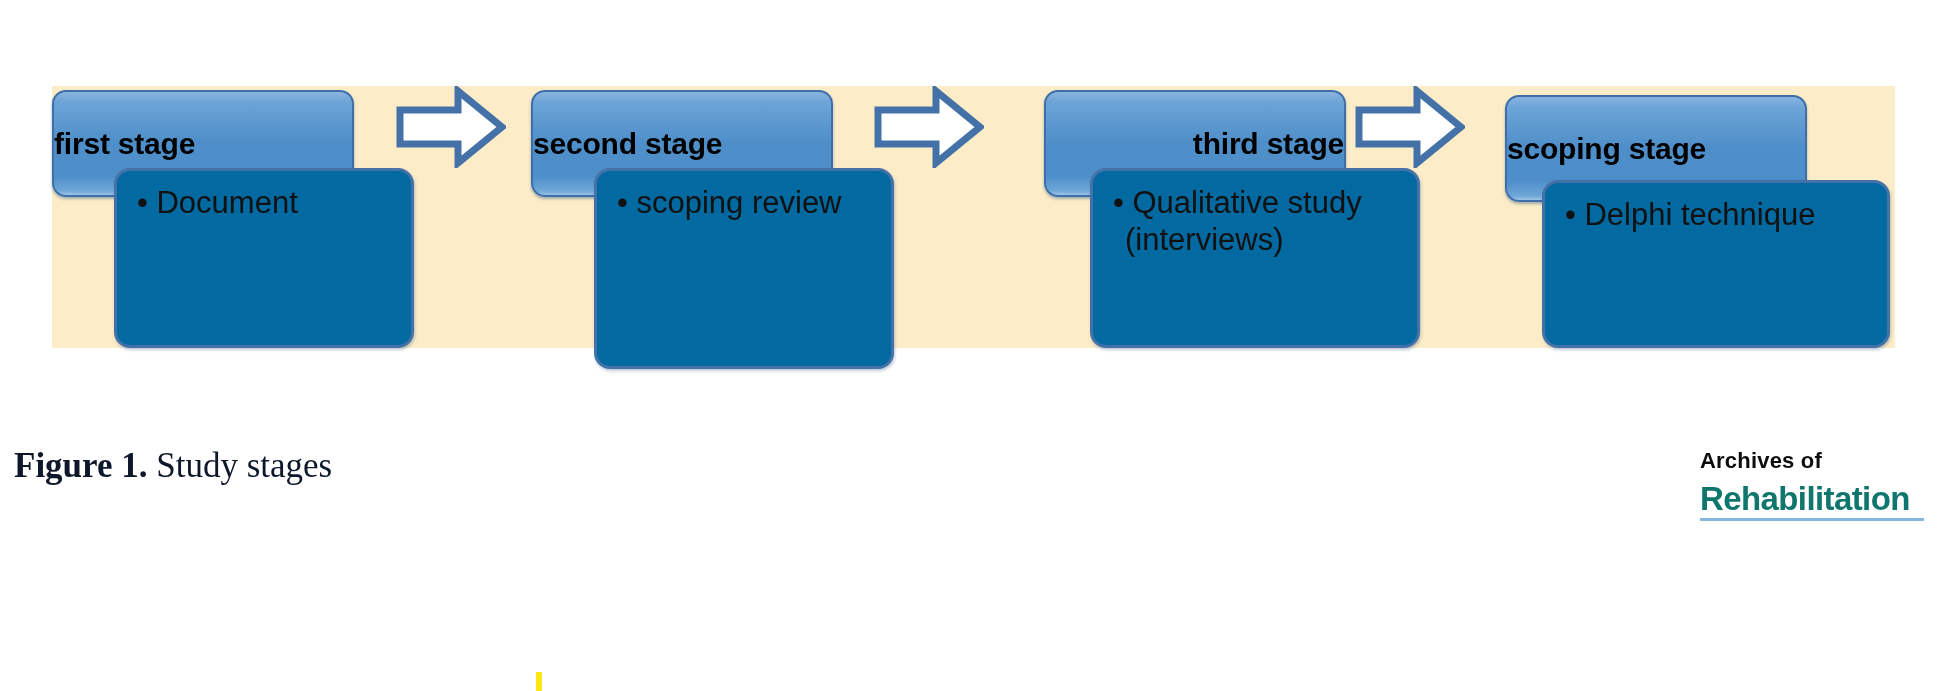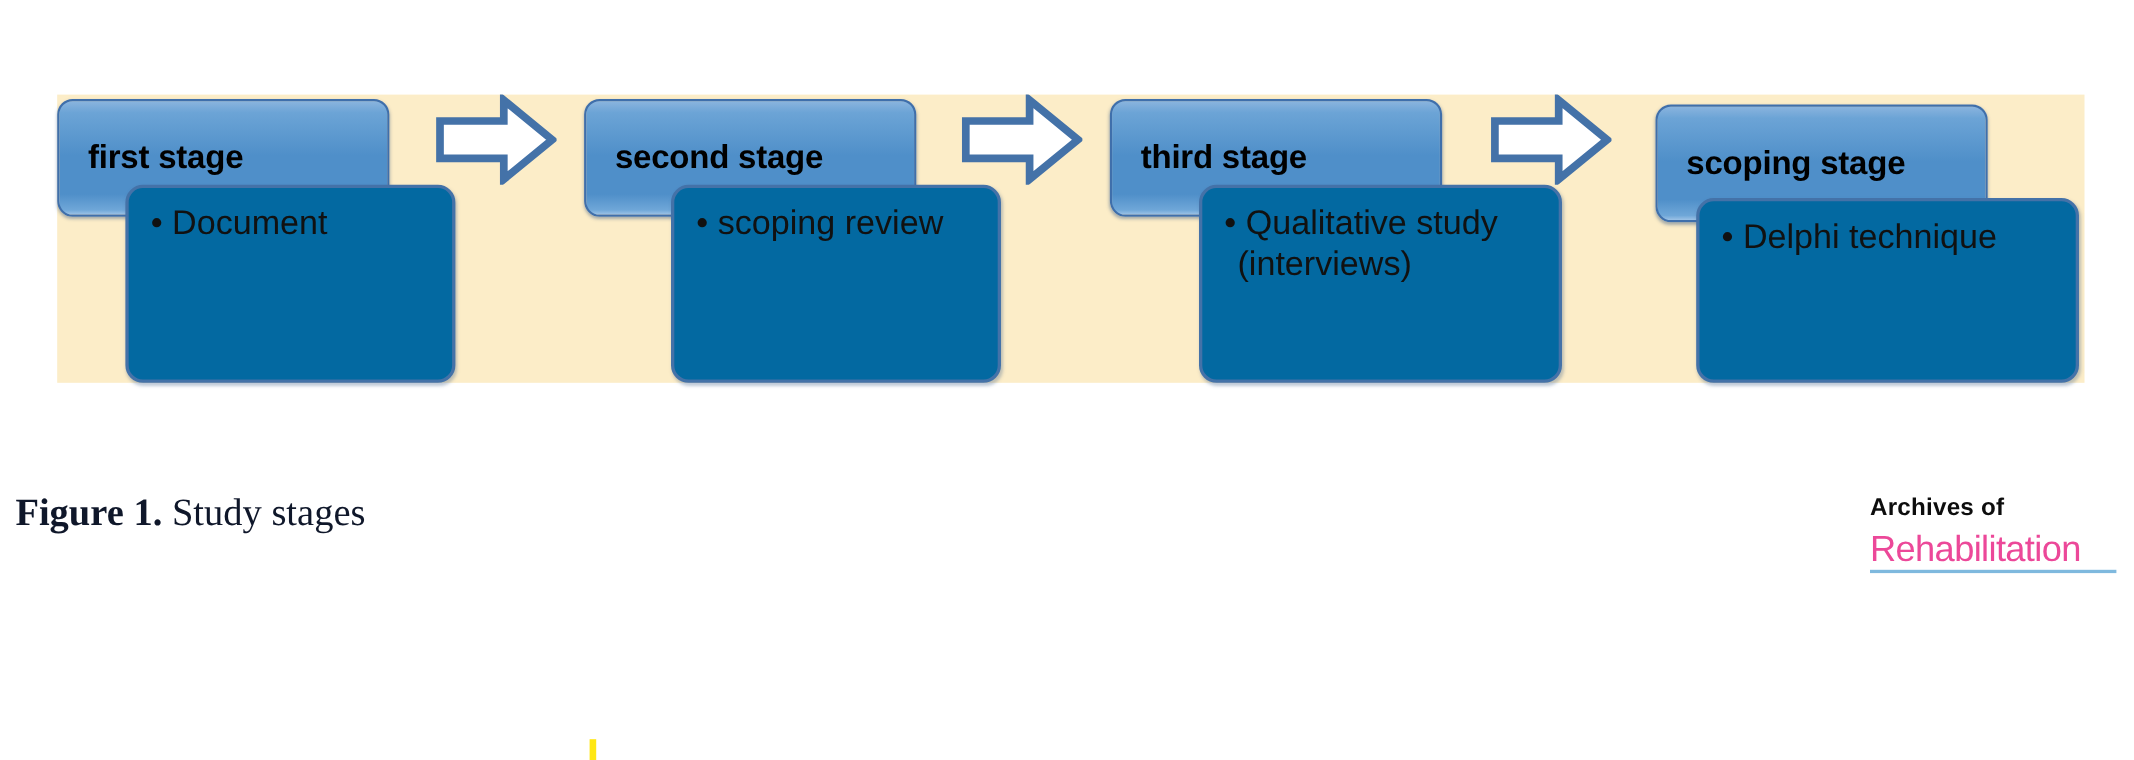--- a/index.html
+++ b/index.html
@@ -49,21 +49,20 @@
     border: 2px solid #3f6fab;
     border-radius: 14px;
     box-shadow: 0 2px 3px rgba(60,90,130,0.45);
     color: #000000;
     font-weight: bold;
     display: flex;
     align-items: center;
     z-index: 3;
   }
   .stage-header .stage-label {
-    padding-left: 26px;
     font-size: 30px;
     line-height: 1.1;
     letter-spacing: -0.2px;
     white-space: nowrap;
   }
 
   .stage-body {
     position: absolute;
     box-sizing: border-box;
     background: #0369a1;
@@ -112,22 +111,22 @@
   #journal-logo .logo-top {
     font-size: 22px;
     font-weight: bold;
     color: #0d0d0d;
     letter-spacing: 0.2px;
     line-height: 1;
     margin-bottom: 10px;
   }
   #journal-logo .logo-main {
     font-size: 33px;
-    font-weight: normal;
-    color: #ec4899;
+    font-weight: bold;
+    color: #0f766e;
     letter-spacing: -0.6px;
     line-height: 1.02;
   }
   #journal-logo .logo-rule {
     margin-top: 2px;
     height: 3px;
     width: 100%;
     background: #7fb9de;
   }
 
@@ -160,33 +159,33 @@
   <div class="arrow-wrap" style="left:396px; top:86px; width:110px; height:82px;">
     <svg width="110" height="82" viewBox="0 0 110 82">
       <polygon points="4,24 62,24 62,5 106,41 62,77 62,58 4,58" fill="#ffffff" stroke="#4472a8" stroke-width="7" stroke-linejoin="miter"></polygon>
     </svg>
   </div>
 
   <div class="stage-group">
     <div class="stage-header" style="left:531px; top:90px; width:302px; height:107px;">
       <span class="stage-label">second stage</span>
     </div>
-    <div class="stage-body" style="left:594px; top:168px; width:300px; height:180px;margin-left:16px;">
+    <div class="stage-body" style="left:594px; top:168px; width:300px; height:201px;">
       <span class="bullet-line">• scoping review</span>
     </div>
   </div>
 
   <div class="arrow-wrap" style="left:874px; top:86px; width:110px; height:82px;">
     <svg width="110" height="82" viewBox="0 0 110 82">
       <polygon points="4,24 62,24 62,5 106,41 62,77 62,58 4,58" fill="#ffffff" stroke="#4472a8" stroke-width="7" stroke-linejoin="miter"></polygon>
     </svg>
   </div>
 
   <div class="stage-group">
-    <div class="stage-header" style="left:1009px; top:90px; width:302px; height:107px;">
+    <div class="stage-header" style="left:1044px; top:90px; width:302px; height:107px;justify-content:flex-end;">
       <span class="stage-label">third stage</span>
     </div>
     <div class="stage-body" style="left:1090px; top:168px; width:330px; height:180px;">
       <span class="bullet-line">• Qualitative study</span>
       <span class="bullet-line" style="text-indent:0; padding-left:12px;">(interviews)</span>
     </div>
   </div>
 
   <div class="arrow-wrap" style="left:1355px; top:86px; width:110px; height:82px;">
     <svg width="110" height="82" viewBox="0 0 110 82">

